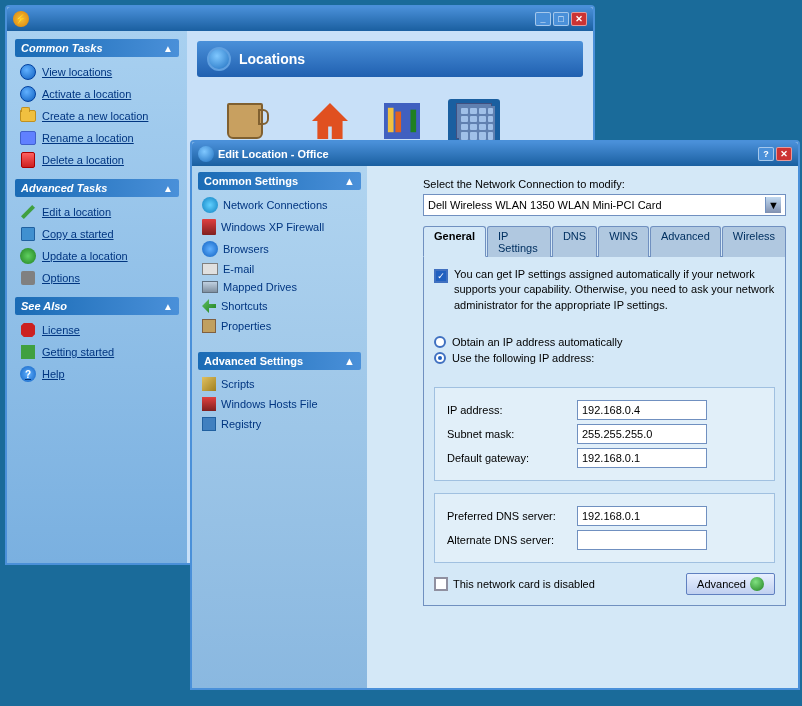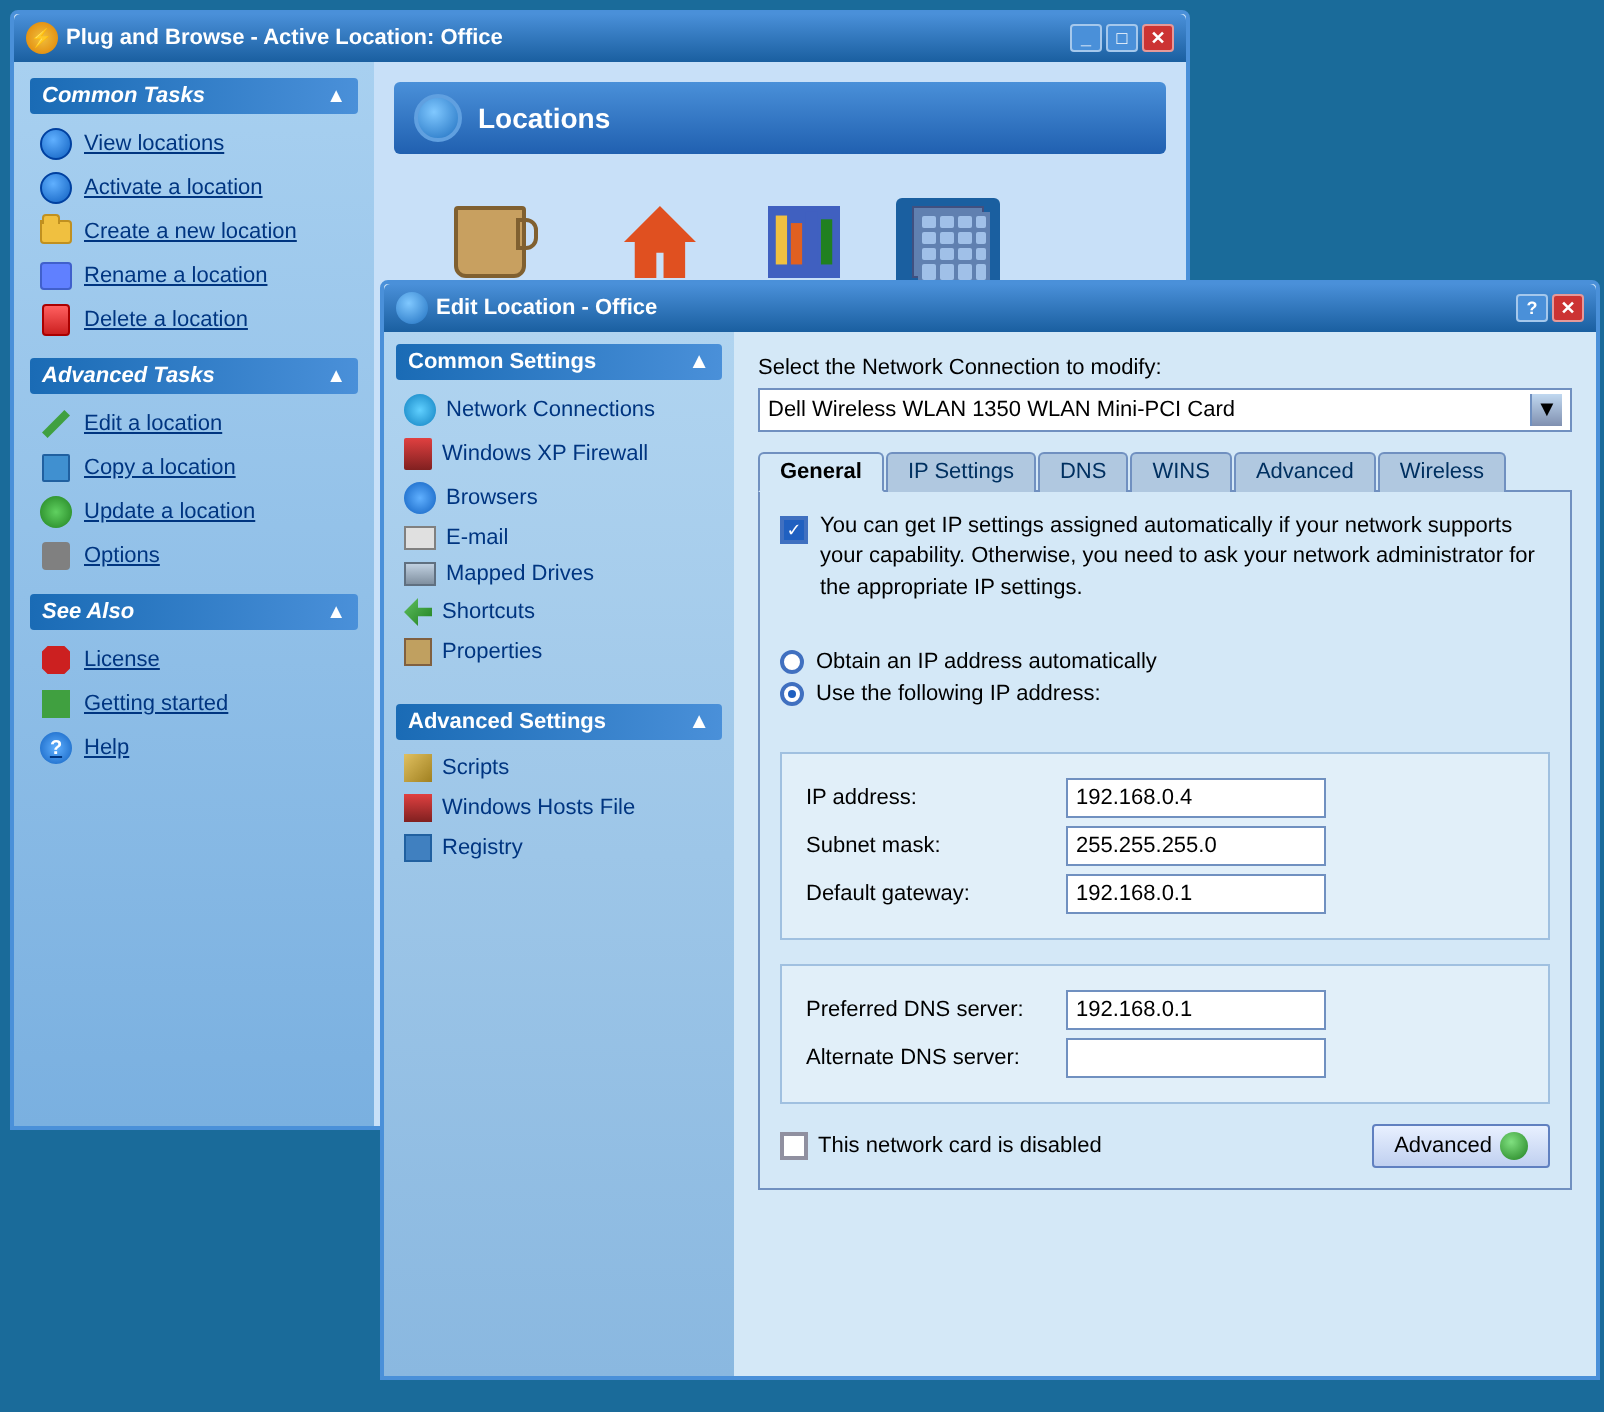--- a/index.html
+++ b/index.html
@@ -294,20 +294,21 @@
       color: white; font-size: 11px; font-weight: bold;
     }
     .edit-title-buttons {
       display: flex; gap: 2px;
     }
 
     
     .edit-content {
       display: flex;
       height: calc(100% - 24px);
+      gap: 44px;
     }
 
     
     .settings-sidebar {
       width: 175px;
       background: linear-gradient(to bottom, #b0d4f0, #8ab8e0);
       height: 100%;
       overflow-y: auto;
     }
     .settings-section {
@@ -585,21 +586,20 @@
       border: 1px solid #2060a0;
     }
   </style>
 </head>
 <body>
 
 <div class="main-window">
   <div class="title-bar">
     <div class="title-bar-left">
       <div class="title-bar-icon">⚡</div>
-      <span class="title-bar-text">Plug and Browse - Active Location: Office</span>
     </div>
     <div class="title-bar-buttons">
       <div class="tb-btn minimize">_</div>
       <div class="tb-btn maximize">□</div>
       <div class="tb-btn close">✕</div>
     </div>
   </div>
 
   <div class="main-content">
 
@@ -650,21 +650,21 @@
         <div class="sidebar-item">
           <div class="sidebar-item-icon">
               <div class="icon-pencil"></div>
             </div>
           <span>Edit a location</span>
         </div>
         <div class="sidebar-item">
           <div class="sidebar-item-icon">
               <div class="icon-copy"></div>
             </div>
-          <span>Copy a location</span>
+          <span>Copy a started</span>
         </div>
         <div class="sidebar-item">
           <div class="sidebar-item-icon">
               <div class="icon-update"></div>
             </div>
           <span>Update a location</span>
         </div>
         <div class="sidebar-item">
           <div class="sidebar-item-icon">
               <div class="icon-options"></div>

